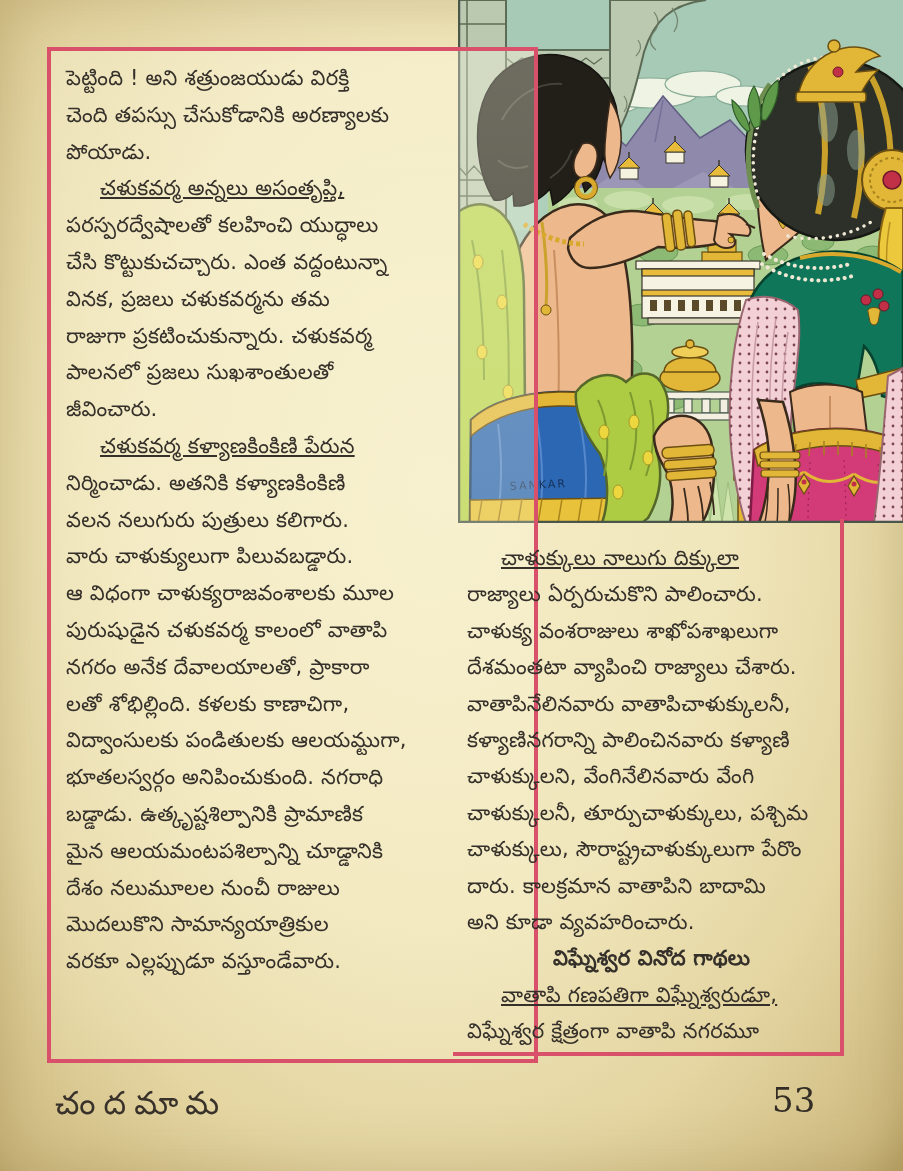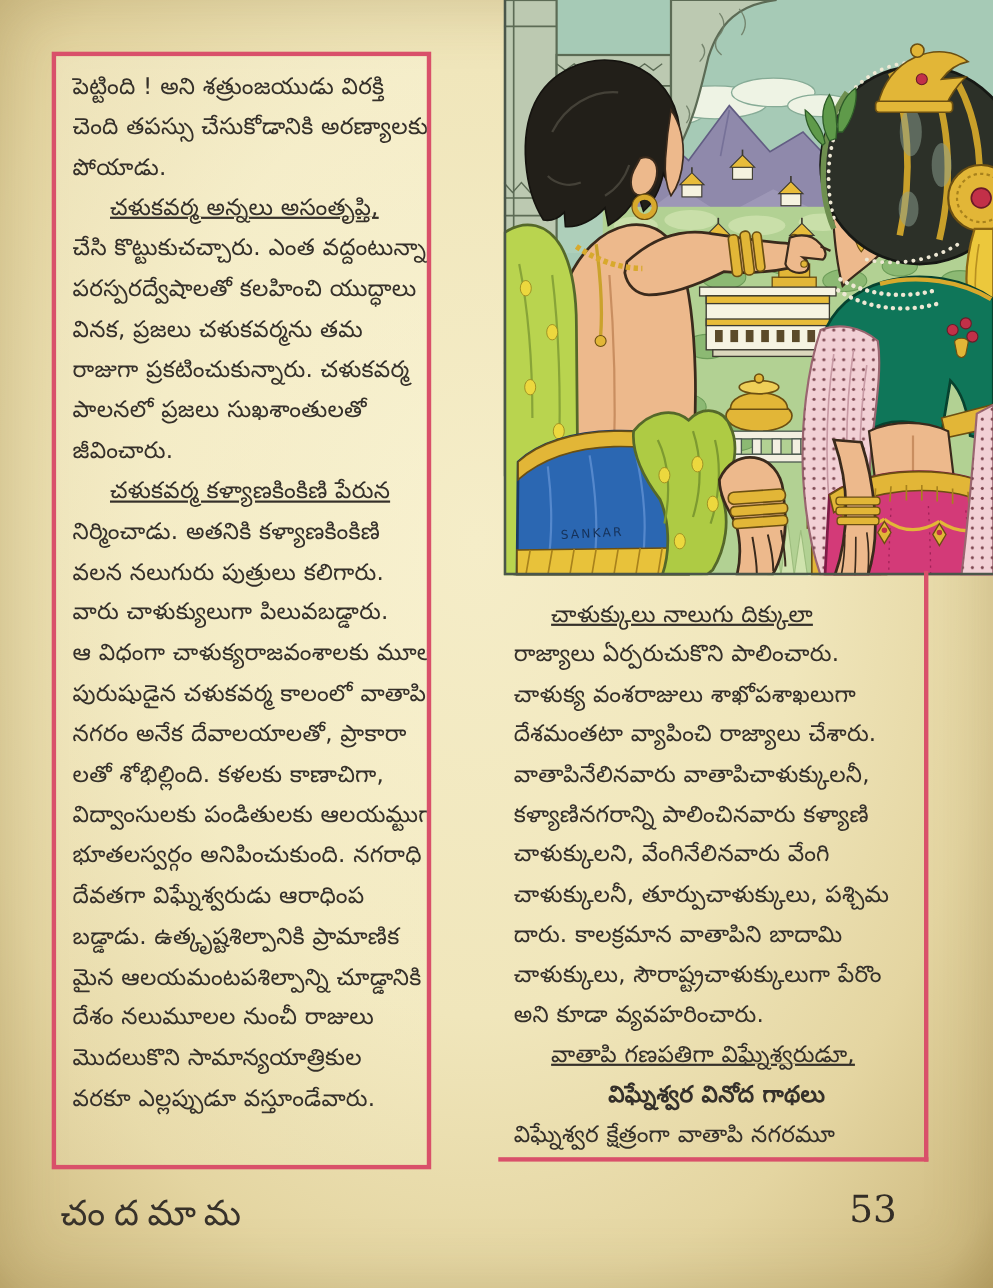--- a/index.html
+++ b/index.html
@@ -5,21 +5,21 @@
   html,body{margin:0;padding:0;background:#8a7a55;}
   .page{
     position:relative;width:903px;height:1171px;overflow:hidden;
     font-family:"DejaVu Sans","Liberation Sans",sans-serif;
     background:
       radial-gradient(ellipse at 48% 42%, #f5edc8 0%, #f0e6bb 45%, #e4d5a1 72%, #cfbb81 94%, #bea86c 100%);
     box-shadow:inset 0 0 60px rgba(120,95,40,.25);
   }
   
   .left-box{
-    position:absolute;left:47px;top:47px;width:345px;height:1016px;
+    position:absolute;left:47px;top:47px;width:491px;height:1016px;
     box-sizing:border-box;border:4px solid #d9506a;
     padding:9px 10px 0 15px;overflow:hidden;
     background:linear-gradient(180deg, rgba(255,252,230,.35), rgba(255,250,220,.15));
   }
   
   .right-frame{
     position:absolute;left:453px;top:519px;width:391px;height:537px;
     box-sizing:border-box;border-right:4px solid #d9506a;border-bottom:4px solid #d9506a;
     padding:21px 4px 0 14px;overflow:hidden;
   }
@@ -391,57 +391,56 @@
 
       <path d="M1,0 L1,522 L445,522" fill="none" stroke="#4a564a" stroke-width="2.5"></path>
     </svg>
   </div>
 
   <div class="left-box">
       <div class="tline">పెట్టింది !  అని  శత్రుంజయుడు  విరక్తి</div>
       <div class="tline">చెంది తపస్సు చేసుకోడానికి అరణ్యాలకు</div>
       <div class="tline">పోయాడు.</div>
       <div class="tline indent">చళుకవర్మ  అన్నలు  అసంతృప్తి,</div>
+      <div class="tline">పరస్పరద్వేషాలతో కలహించి యుద్ధాలు</div>
       <div class="tline">చేసి కొట్టుకుచచ్చారు. ఎంత వద్దంటున్నా</div>
-      <div class="tline">పరస్పరద్వేషాలతో కలహించి యుద్ధాలు</div>
       <div class="tline">వినక,  ప్రజలు  చళుకవర్మను  తమ</div>
       <div class="tline">రాజుగా ప్రకటించుకున్నారు. చళుకవర్మ</div>
       <div class="tline">పాలనలో  ప్రజలు  సుఖశాంతులతో</div>
       <div class="tline">జీవించారు.</div>
       <div class="tline indent">చళుకవర్మ కళ్యాణకింకిణి పేరున</div>
       <div class="tline">నిర్మించాడు.  అతనికి  కళ్యాణకింకిణి</div>
       <div class="tline">వలన నలుగురు పుత్రులు కలిగారు.</div>
       <div class="tline">వారు చాళుక్యులుగా పిలువబడ్డారు.</div>
       <div class="tline">ఆ విధంగా చాళుక్యరాజవంశాలకు మూల</div>
       <div class="tline">పురుషుడైన చళుకవర్మ కాలంలో వాతాపి</div>
       <div class="tline">నగరం అనేక దేవాలయాలతో, ప్రాకారా</div>
       <div class="tline">లతో శోభిల్లింది. కళలకు కాణాచిగా,</div>
       <div class="tline">విద్వాంసులకు పండితులకు ఆలయమ్టుగా,</div>
       <div class="tline">భూతలస్వర్గం అనిపించుకుంది. నగరాధి</div>
-      <div class="tline">దేవతగా  విఘ్నేశ్వరుడు  ఆరాధింప</div>
       <div class="tline">బడ్డాడు. ఉత్కృష్టశిల్పానికి ప్రామాణిక</div>
       <div class="tline">మైన ఆలయమంటపశిల్పాన్ని చూడ్డానికి</div>
       <div class="tline">దేశం నలుమూలల నుంచీ  రాజులు</div>
       <div class="tline">మొదలుకొని  సామాన్యయాత్రికుల</div>
       <div class="tline">వరకూ ఎల్లప్పుడూ వస్తూండేవారు.</div>
     </div>
 
   <div class="right-frame">
       <div class="tline indent">చాళుక్కులు  నాలుగు  దిక్కులా</div>
       <div class="tline">రాజ్యాలు ఏర్పరుచుకొని పాలించారు.</div>
       <div class="tline">చాళుక్య వంశరాజులు శాఖోపశాఖలుగా</div>
       <div class="tline">దేశమంతటా వ్యాపించి రాజ్యాలు చేశారు.</div>
       <div class="tline">వాతాపినేలినవారు వాతాపిచాళుక్కులనీ,</div>
       <div class="tline">కళ్యాణినగరాన్ని పాలించినవారు కళ్యాణి</div>
       <div class="tline">చాళుక్కులని,  వేంగినేలినవారు  వేంగి</div>
       <div class="tline">చాళుక్కులనీ, తూర్పుచాళుక్కులు, పశ్చిమ</div>
+      <div class="tline">చాళుక్కులు, సౌరాష్ట్రచాళుక్కులుగా పేరొం</div>
       <div class="tline">దారు. కాలక్రమాన  వాతాపిని  బాదామి</div>
-      <div class="tline">చాళుక్కులు, సౌరాష్ట్రచాళుక్కులుగా పేరొం</div>
       <div class="tline">అని కూడా వ్యవహరించారు.</div>
+      <div class="tline heading">విఘ్నేశ్వర వినోద గాథలు</div>
       <div class="tline indent">వాతాపి గణపతిగా విఘ్నేశ్వరుడూ,</div>
-      <div class="tline heading">విఘ్నేశ్వర వినోద గాథలు</div>
       <div class="tline">విఘ్నేశ్వర క్షేత్రంగా వాతాపి నగరమూ</div>
     </div>
 
   <div class="footer-title">చందమామ</div>
   <div class="footer-page">53</div>
 
 </div>
 
 </body></html>

